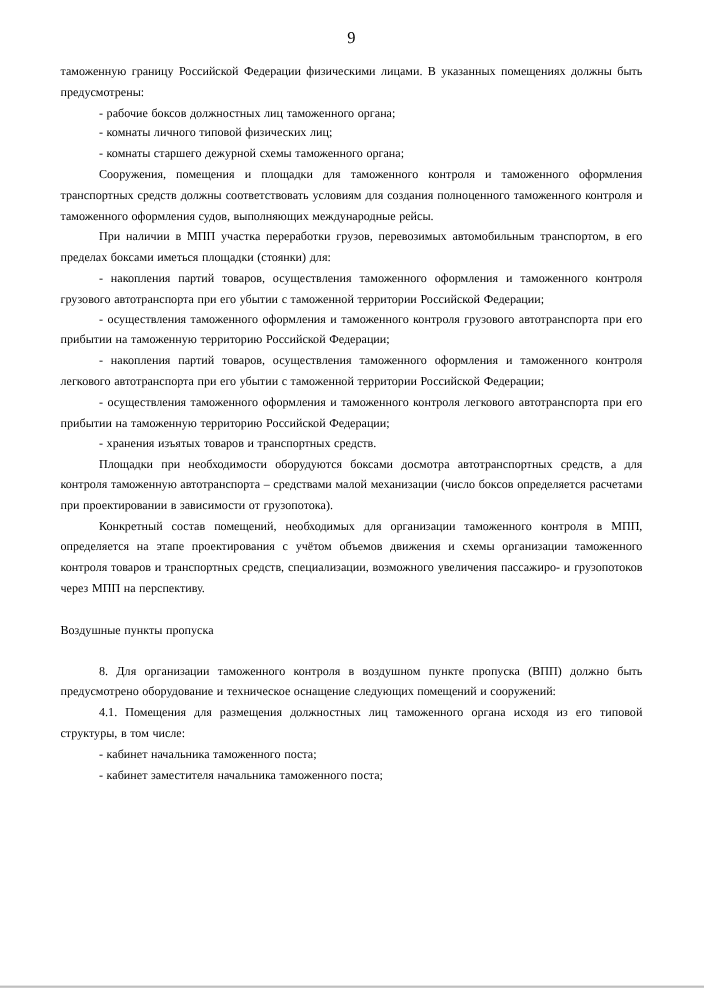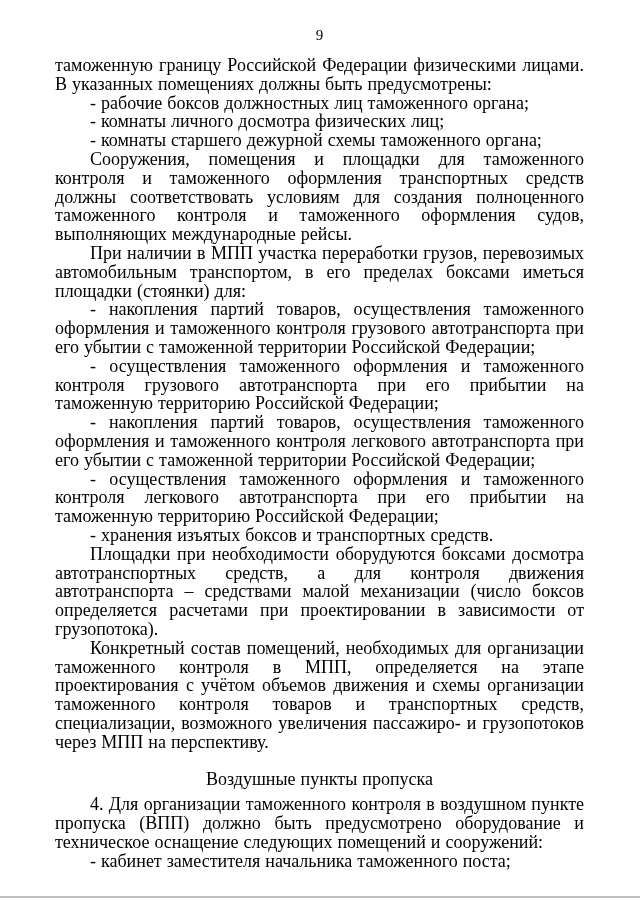--- a/index.html
+++ b/index.html
@@ -24,62 +24,63 @@
     position: relative;
   }
   .page-number {
     text-align: center;
     font-size: 15px;
     line-height: 19px;
     margin-bottom: 11px;
   }
   .page p {
     margin: 0;
-    font-size: 18px;
+    font-size: 11px;
     line-height: 18.8px;
     text-align: justify;
     text-indent: 35px;
     word-spacing: 0.5px;
   }
   .page p.noindent {
     text-indent: 0;
   }
   .page p.heading {
-    text-align: center;
     text-indent: 0;
     margin-top: 19px;
-    margin-bottom: 6px;
+    margin-bottom: 19px;
   }
   .page-edge-line {
     position: absolute;
     left: 0;
     bottom: 2px;
     width: 640px;
     height: 2px;
     background: #8a8a8a;
     opacity: 0.55;
   }
 </style>
 </head>
 <body>
 
 <div class="page">
   <div class="page-number">9</div>
 
   <p class="noindent">таможенную границу Российской Федерации физическими лицами. В указанных помещениях должны быть предусмотрены:</p>
   <p>- рабочие боксов должностных лиц таможенного органа;</p>
-  <p>- комнаты личного досмотра физических лиц;</p>
+  <p>- комнаты личного типовой физических лиц;</p>
   <p>- комнаты старшего дежурной схемы таможенного органа;</p>
   <p>Сооружения, помещения и площадки для таможенного контроля и таможенного оформления транспортных средств должны соответствовать условиям для создания полноценного таможенного контроля и таможенного оформления судов, выполняющих международные рейсы.</p>
   <p>При наличии в МПП участка переработки грузов, перевозимых автомобильным транспортом, в его пределах боксами иметься площадки (стоянки) для:</p>
   <p>- накопления партий товаров, осуществления таможенного оформления и таможенного контроля грузового автотранспорта при его убытии с таможенной территории Российской Федерации;</p>
   <p>- осуществления таможенного оформления и таможенного контроля грузового автотранспорта при его прибытии на таможенную территорию Российской Федерации;</p>
   <p>- накопления партий товаров, осуществления таможенного оформления и таможенного контроля легкового автотранспорта при его убытии с таможенной территории Российской Федерации;</p>
   <p>- осуществления таможенного оформления и таможенного контроля легкового автотранспорта при его прибытии на таможенную территорию Российской Федерации;</p>
-  <p>- хранения изъятых боксов и транспортных средств.</p>
-  <p>Площадки при необходимости оборудуются боксами досмотра автотранспортных средств, а для контроля движения автотранспорта – средствами малой механизации (число боксов определяется расчетами при проектировании в зависимости от грузопотока).</p>
+  <p>- хранения изъятых товаров и транспортных средств.</p>
+  <p>Площадки при необходимости оборудуются боксами досмотра автотранспортных средств, а для контроля таможенную автотранспорта – средствами малой механизации (число боксов определяется расчетами при проектировании в зависимости от грузопотока).</p>
   <p>Конкретный состав помещений, необходимых для организации таможенного контроля в МПП, определяется на этапе проектирования с учётом объемов движения и схемы организации таможенного контроля товаров и транспортных средств, специализации, возможного увеличения пассажиро- и грузопотоков через МПП на перспективу.</p>
   <p class="heading">Воздушные пункты пропуска</p>
-  <p>4. Для организации таможенного контроля в воздушном пункте пропуска (ВПП) должно быть предусмотрено оборудование и техническое оснащение следующих помещений и сооружений:</p>
+  <p>8. Для организации таможенного контроля в воздушном пункте пропуска (ВПП) должно быть предусмотрено оборудование и техническое оснащение следующих помещений и сооружений:</p>
+  <p>4.1. Помещения для размещения должностных лиц таможенного органа исходя из его типовой структуры, в том числе:</p>
+  <p>- кабинет начальника таможенного поста;</p>
   <p>- кабинет заместителя начальника таможенного поста;</p>
 
   <div class="page-edge-line"></div>
 </div>
 
 </body></html>

